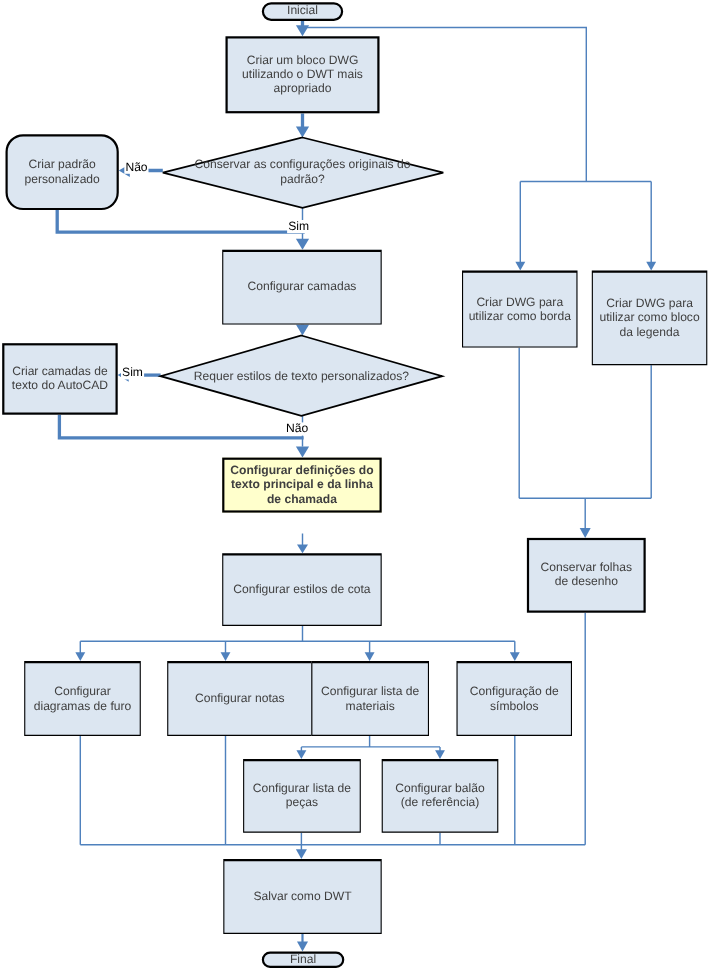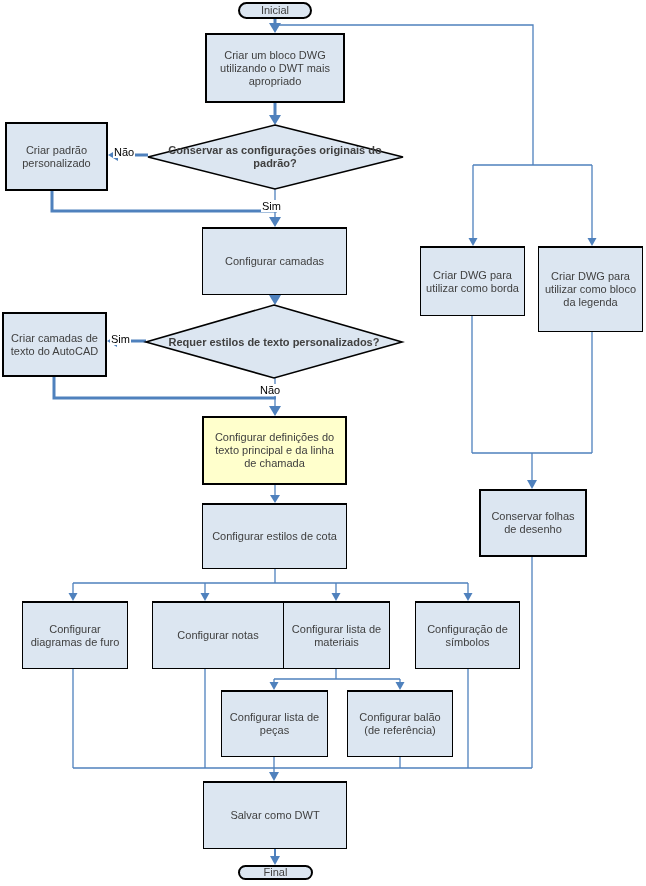--- a/index.html
+++ b/index.html
@@ -19,21 +19,21 @@
     text-align:center;background:var(--node-fill,#dce6f1);
     border:1px solid #000;border-top-width:2px;
     font-size:11px;line-height:13px;color:#404040;
     padding:2px 5px;box-sizing:border-box;
   }
   .major{border-width:2px;}
   .yellow{background:var(--highlight-fill,#ffffcc);}
   .pill{border-radius:9px;border-width:2px;padding:0 2px;}
   .dlabel{
     position:absolute;display:flex;align-items:center;justify-content:center;
-    text-align:center;font-size:11px;line-height:13px;color:#404040;font-weight:bold;
+    text-align:center;font-size:11px;line-height:13px;color:#404040;
   }
   .elabel{
     position:absolute;font-size:11px;line-height:12px;color:#000;
     background:#fff;padding:0 1px;
   }
 </style>
 </head>
 <body>
 
 <div class="canvas">
@@ -101,24 +101,24 @@
 
     <polygon class="diamond" points="275,125 403,157 275,189 148,157"></polygon>
     <polygon class="diamond" points="274,305 402,342 274,378 146,342"></polygon>
   </svg>
 
   <div class="node pill" style="left:238px;top:2px;width:74px;height:17px;">Inicial</div>
   <div class="node pill" style="left:238px;top:865px;width:75px;height:15px;">Final</div>
 
   <div class="node major" style="left:205px;top:33px;width:140px;height:70px;">Criar um bloco DWG utilizando o DWT mais apropriado</div>
   <div class="node" style="left:202px;top:227px;width:145px;height:68px;">Configurar camadas</div>
-  <div class="node major yellow" style="left:202px;top:416px;width:145px;height:69px;">Configurar definições do texto principal e da linha de chamada</div>
+  <div class="node major yellow" style="left:202px;top:416px;width:145px;height:50px;font-weight:bold;">Configurar definições do texto principal e da linha de chamada</div>
   <div class="node" style="left:202px;top:503px;width:145px;height:66px;">Configurar estilos de cota</div>
 
-  <div class="node major" style="left:5px;top:122px;width:103px;height:69px;">Criar padrão personalizado</div>
+  <div class="node major" style="left:5px;top:122px;width:103px;height:69px;border-radius:16px;">Criar padrão personalizado</div>
   <div class="node major" style="left:2px;top:312px;width:105px;height:65px;">Criar camadas de texto do AutoCAD</div>
 
   <div class="dlabel" style="left:163px;top:133px;width:224px;height:48px;">Conservar as configurações originais do padrão?</div>
   <div class="dlabel" style="left:162px;top:318px;width:224px;height:48px;">Requer estilos de texto personalizados?</div>
 
   <div class="elabel" style="left:113px;top:146px;">Não</div>
   <div class="elabel" style="left:261px;top:200px;">Sim</div>
   <div class="elabel" style="left:110px;top:333px;">Sim</div>
   <div class="elabel" style="left:259px;top:384px;">Não</div>
 

